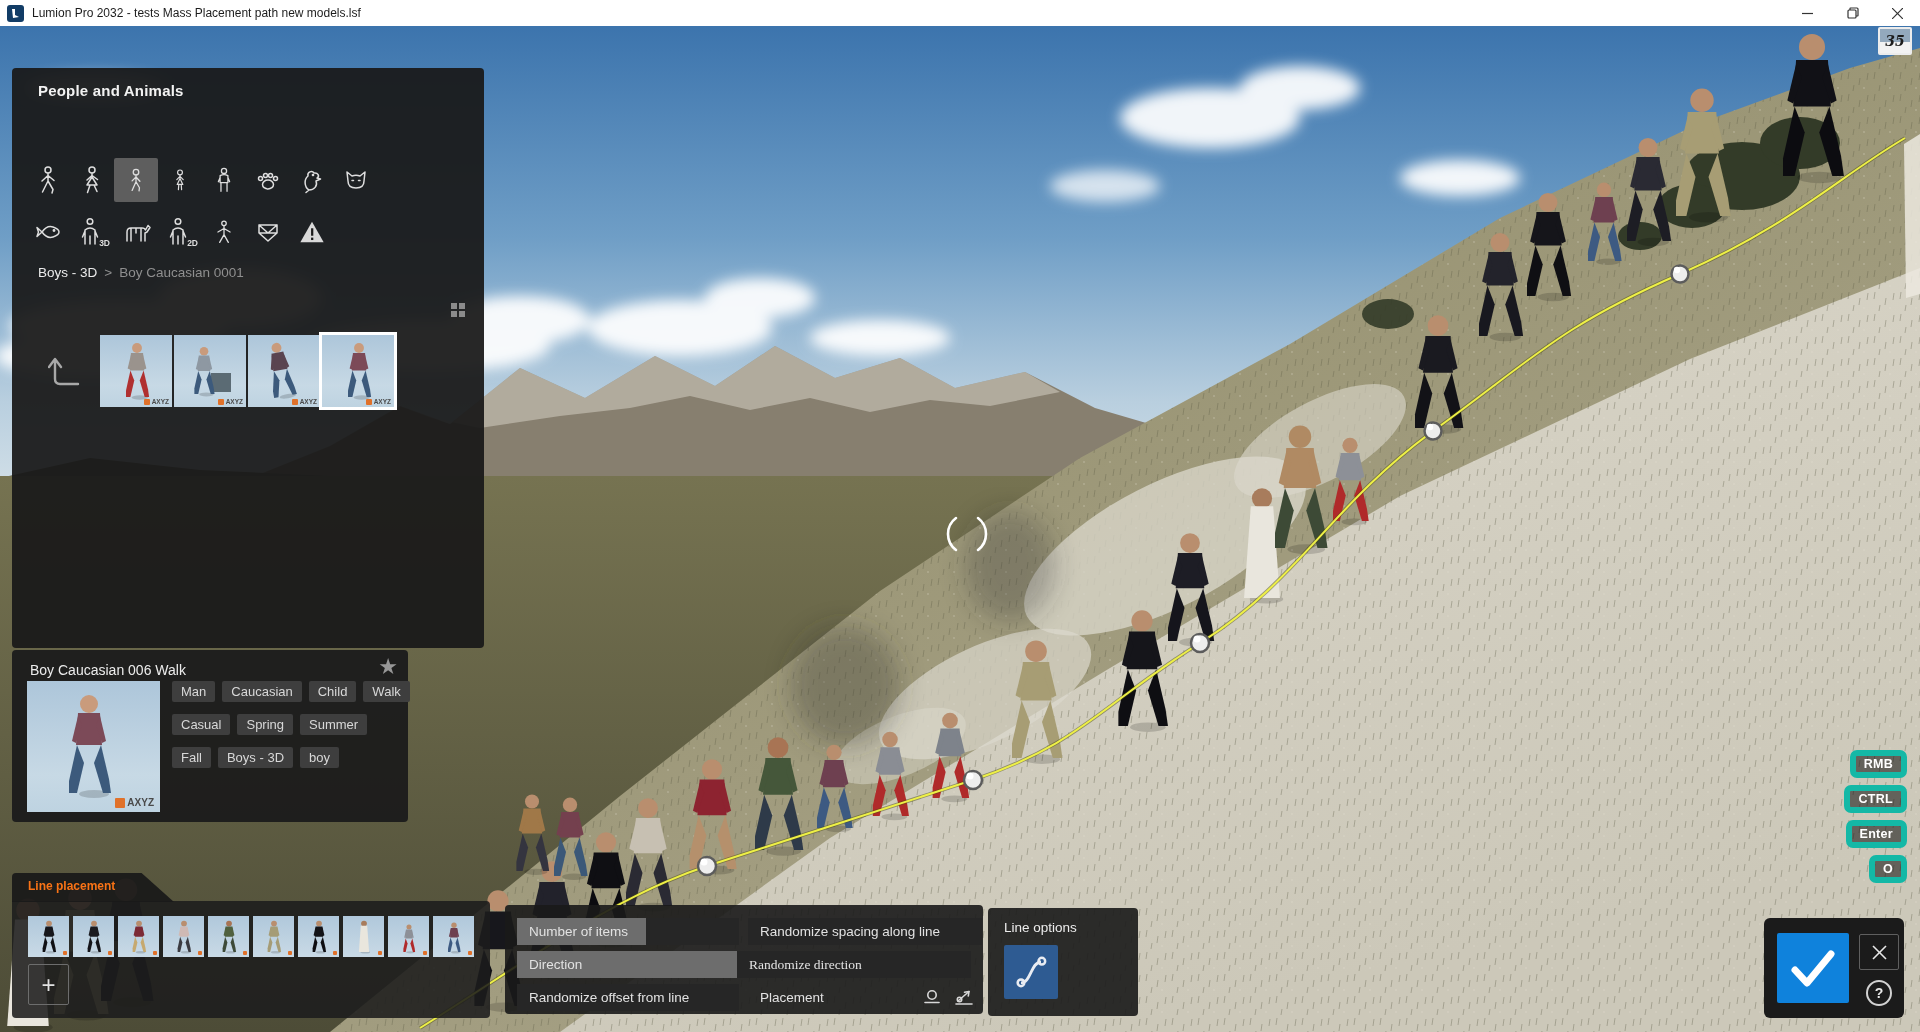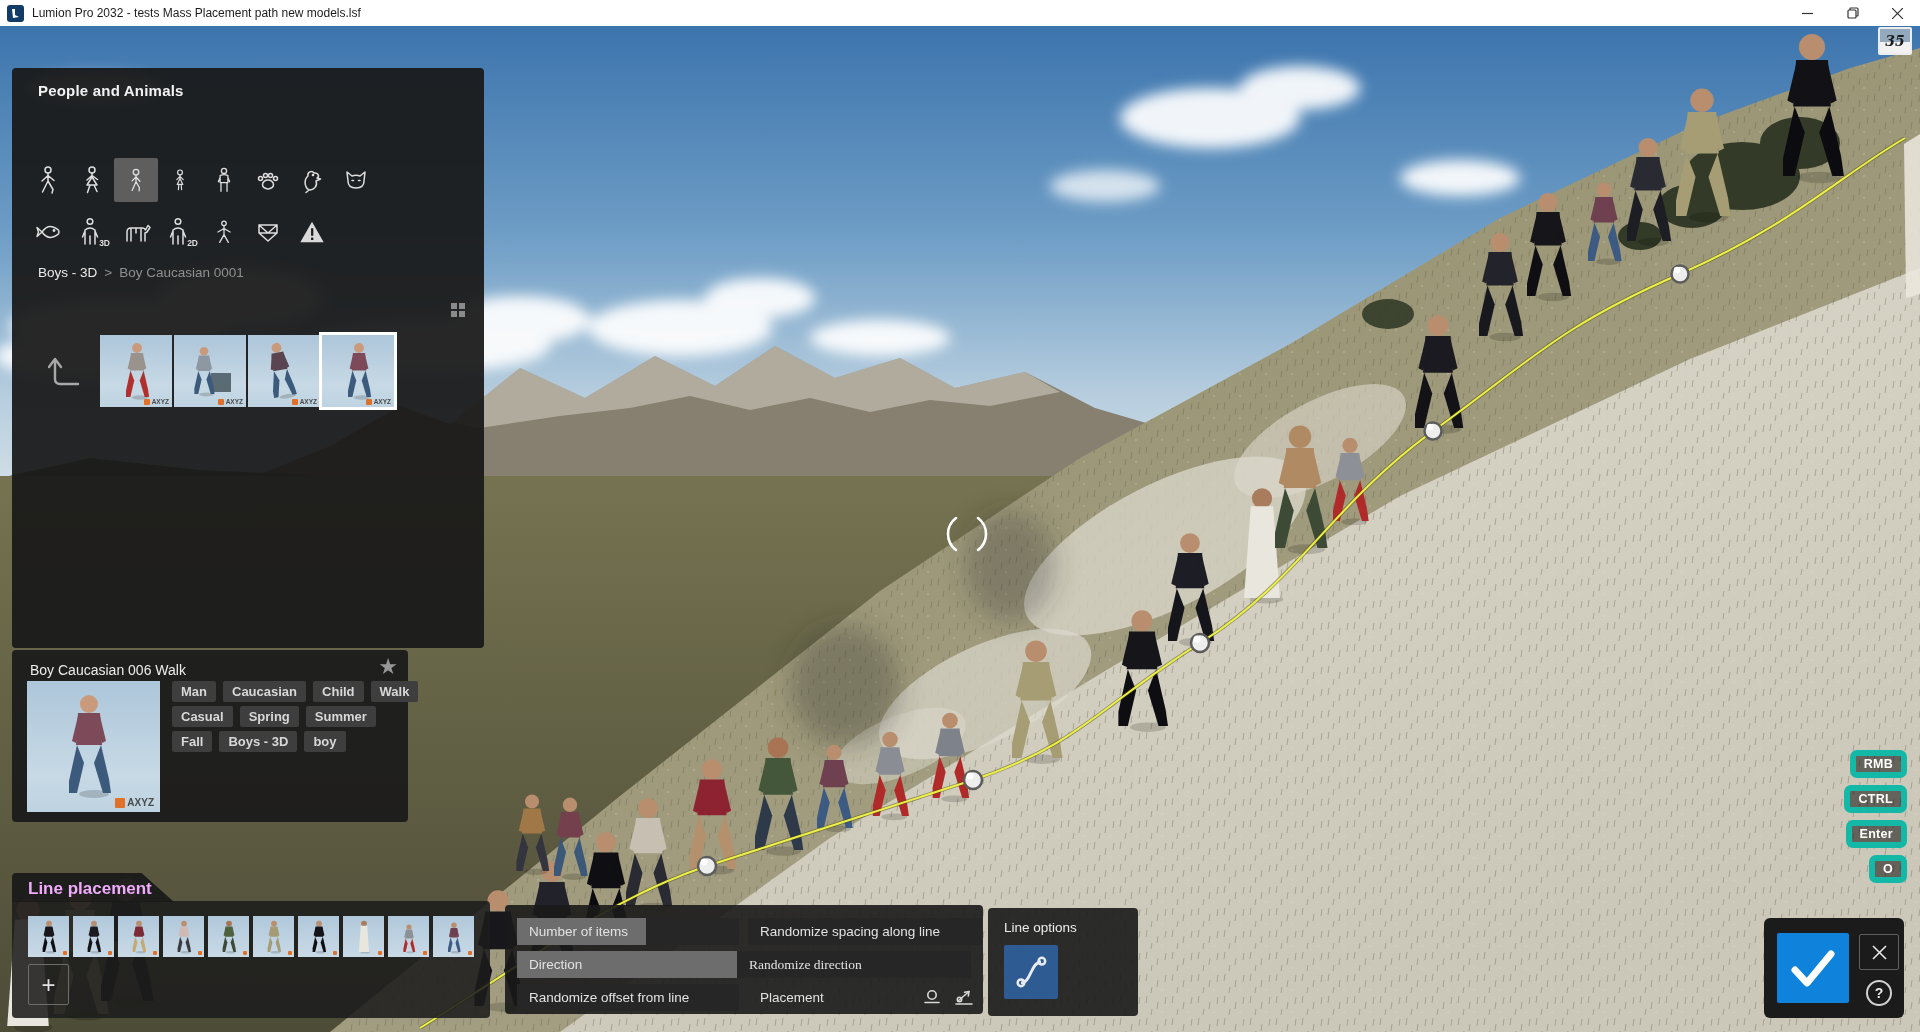--- a/index.html
+++ b/index.html
@@ -49,28 +49,28 @@
   .wm i { width:6px; height:6px; background:#e0712a; border-radius:1px; display:inline-block; }
   .wm.big { font-size:10px; right:6px; bottom:4px; }
   .wm.big i { width:10px; height:10px; }
 
   
   .info { left:12px; top:650px; width:396px; height:172px; background:rgba(28,28,28,0.96); }
   .info-title { position:absolute; left:18px; top:12px; font-size:14px; color:#ececec; }
   .fav-star { position:absolute; right:10px; top:4px; font-size:22px; color:#979797; }
   .info-thumb { position:absolute; left:15px; top:31px; width:133px; height:131px;
                 background:linear-gradient(180deg,#adc6da 0%,#c7d9e5 72%,#bed3e1 100%); }
-  .tag-rows { position:absolute; left:160px; top:31px; display:flex; flex-direction:column; gap:4px;font-weight:bold; }
+  .tag-rows { position:absolute; left:160px; top:31px; display:flex; flex-direction:column; gap:12px; }
   .tag-row { display:flex; gap:7px; }
   .tag { background:#3e3e3e; color:#d8d8d8; font-size:13px; padding:3px 9px; border-radius:2px; white-space:nowrap; }
 
   
   .lp-tab { left:12px; top:873px; width:162px; height:29px; border-radius:4px 0 0 0;
             clip-path:polygon(0 0, 80% 0, 100% 100%, 0 100%); background:rgba(25,25,25,0.94); z-index:11; }
-  .lp-tab span { position:absolute; left:16px; top:6px; font-size:17px; font-weight:bold; color:#f0abfc; }
+  .lp-tab span { position:absolute; left:16px; top:6px; font-size:12px; font-weight:bold; color:#f97316; }
   .lp-body { left:12px; top:901px; width:478px; height:117px; border-radius:0 4px 4px 4px; background:rgba(28,28,28,0.88); }
   .lp-thumbs { position:absolute; left:16px; top:15px; display:flex; gap:4px; }
   .lp-thumb { width:41px; height:41px; background:linear-gradient(180deg,#b0c8db,#c9dae6); position:relative; }
   .lp-thumb .dot { position:absolute; right:2px; bottom:2px; width:4px; height:4px; background:#e0712a; border-radius:1px; }
   .lp-add { position:absolute; left:16px; top:63px; width:41px; height:41px; border:1px solid #6d6d6d; border-radius:2px;
             color:#e2e2e2; font-size:24px; font-weight:300; display:flex; align-items:center; justify-content:center; }
 
   
   .opts { left:505px; top:905px; width:478px; height:109px; background:rgba(26,26,26,0.9); }
   .chip { position:absolute; height:27px; background:#262626; color:#e2e2e2; font-size:13.5px;

